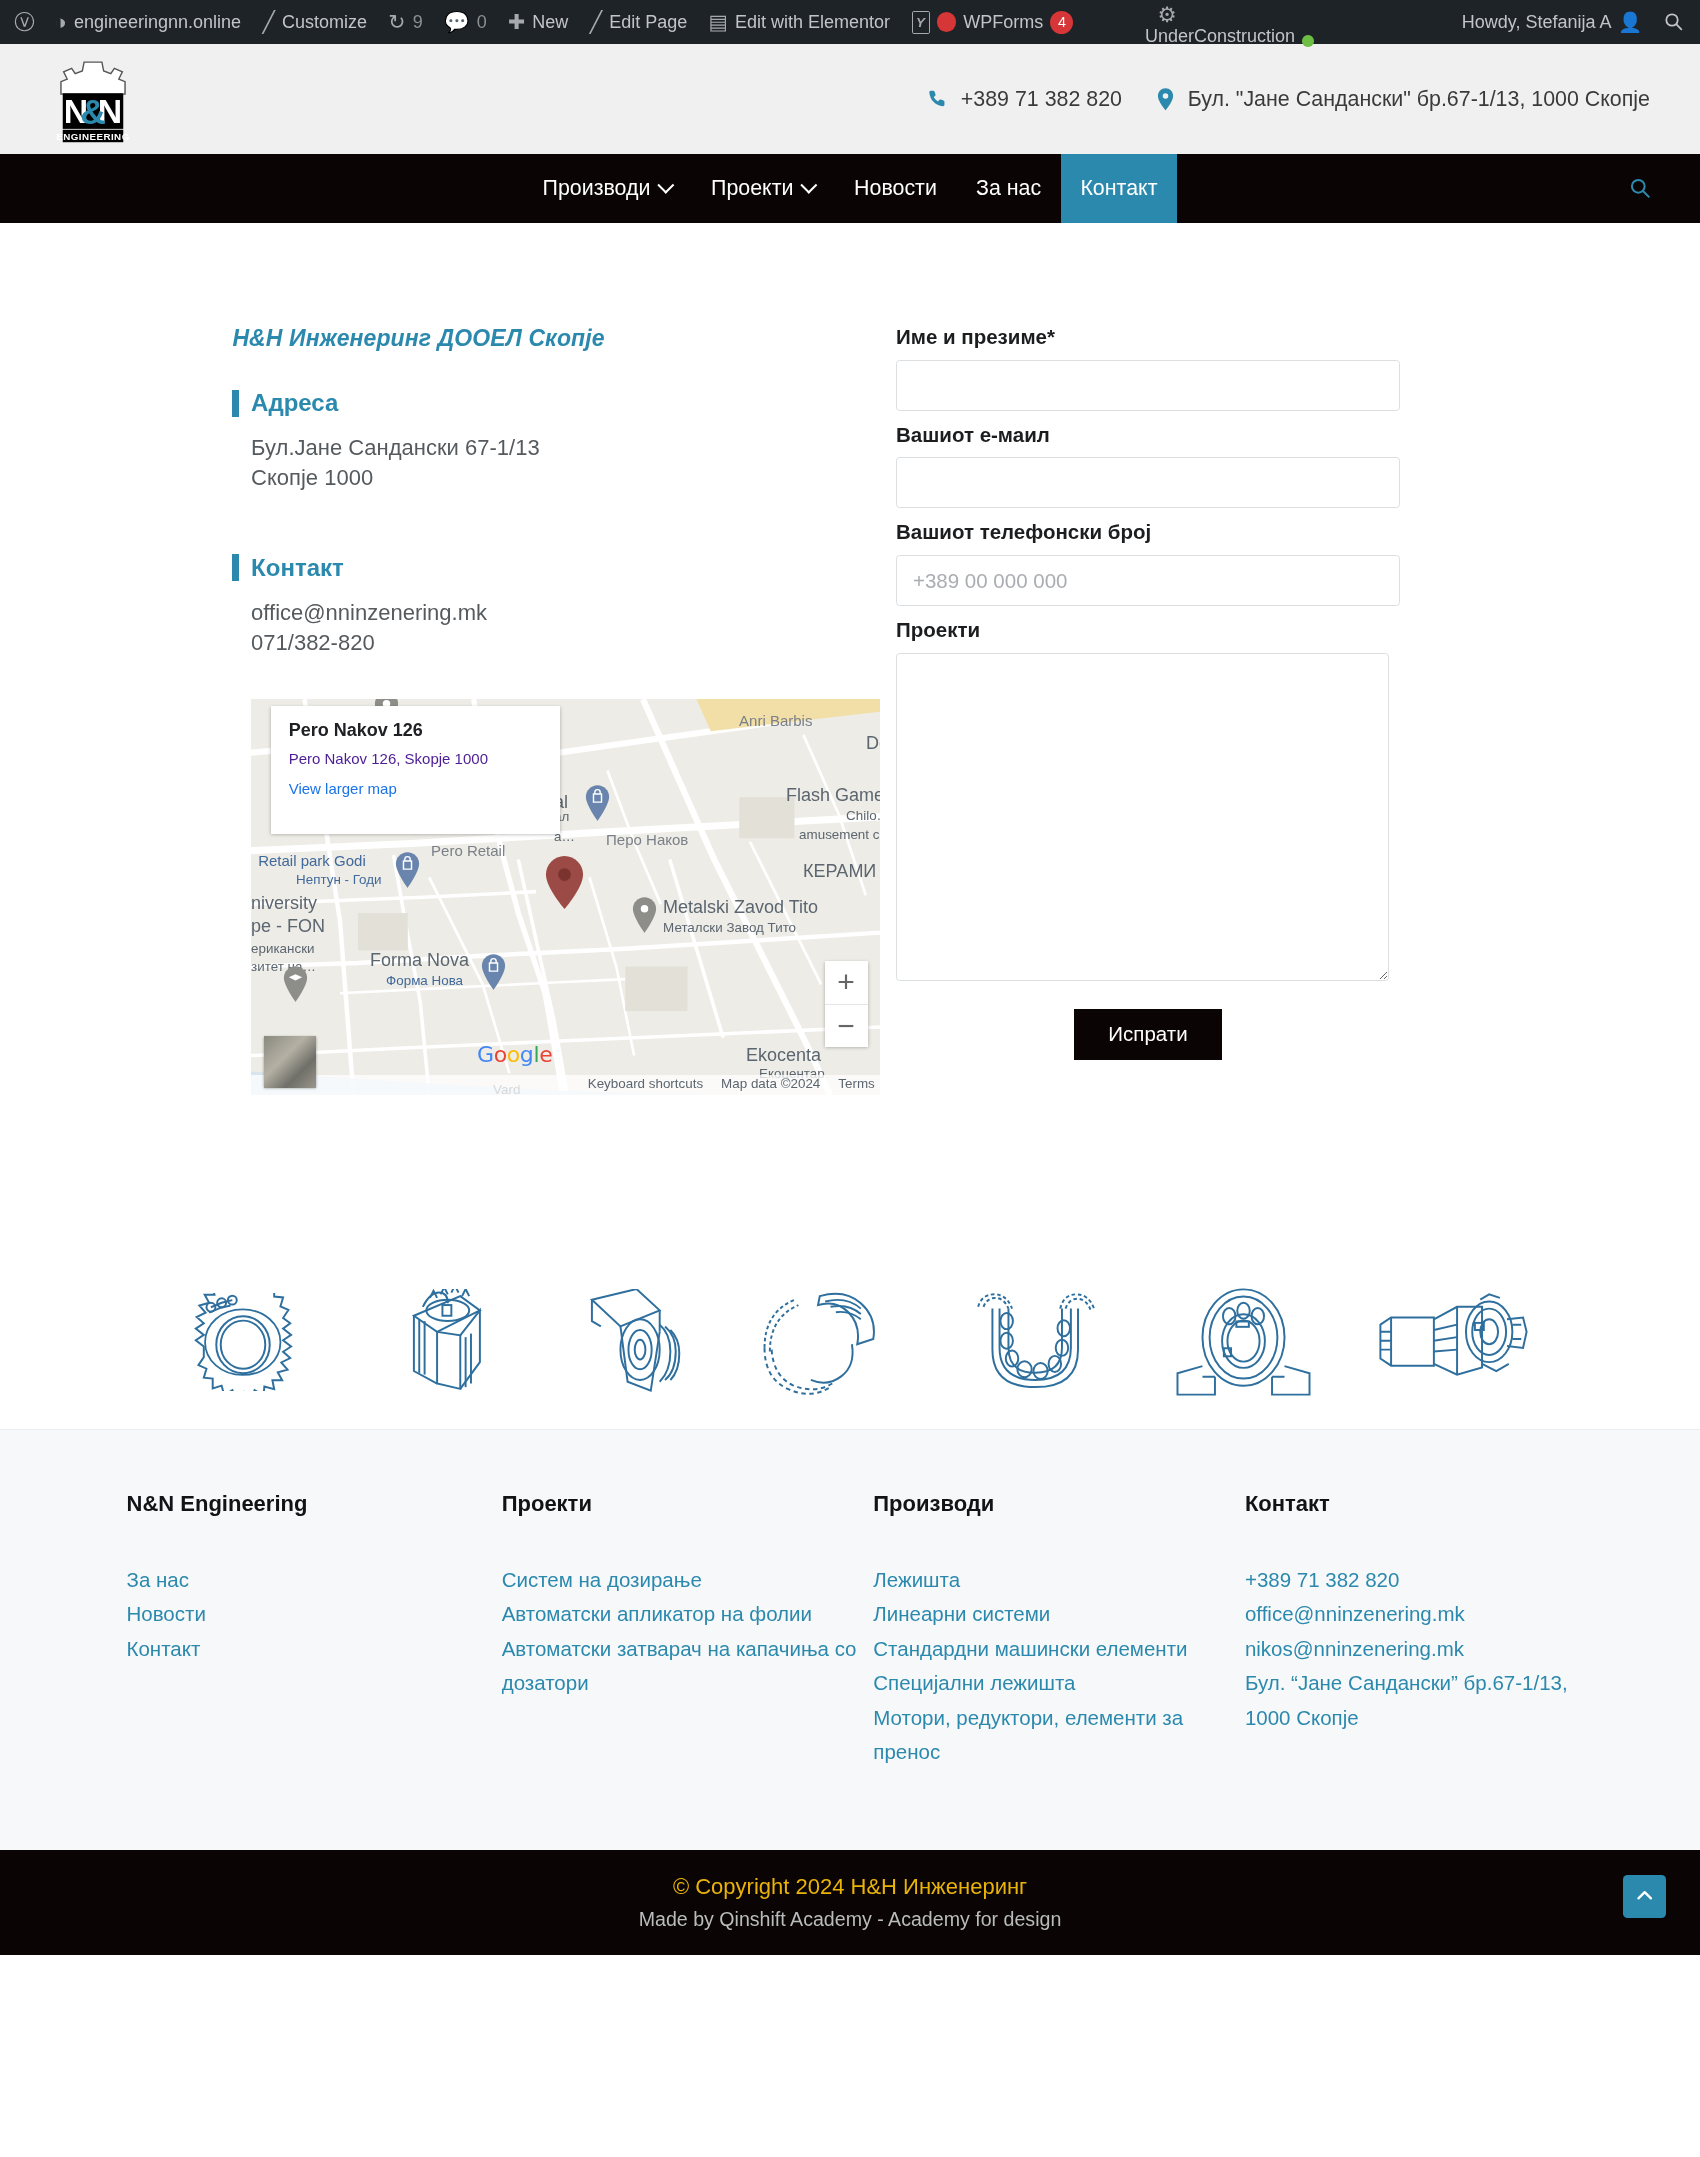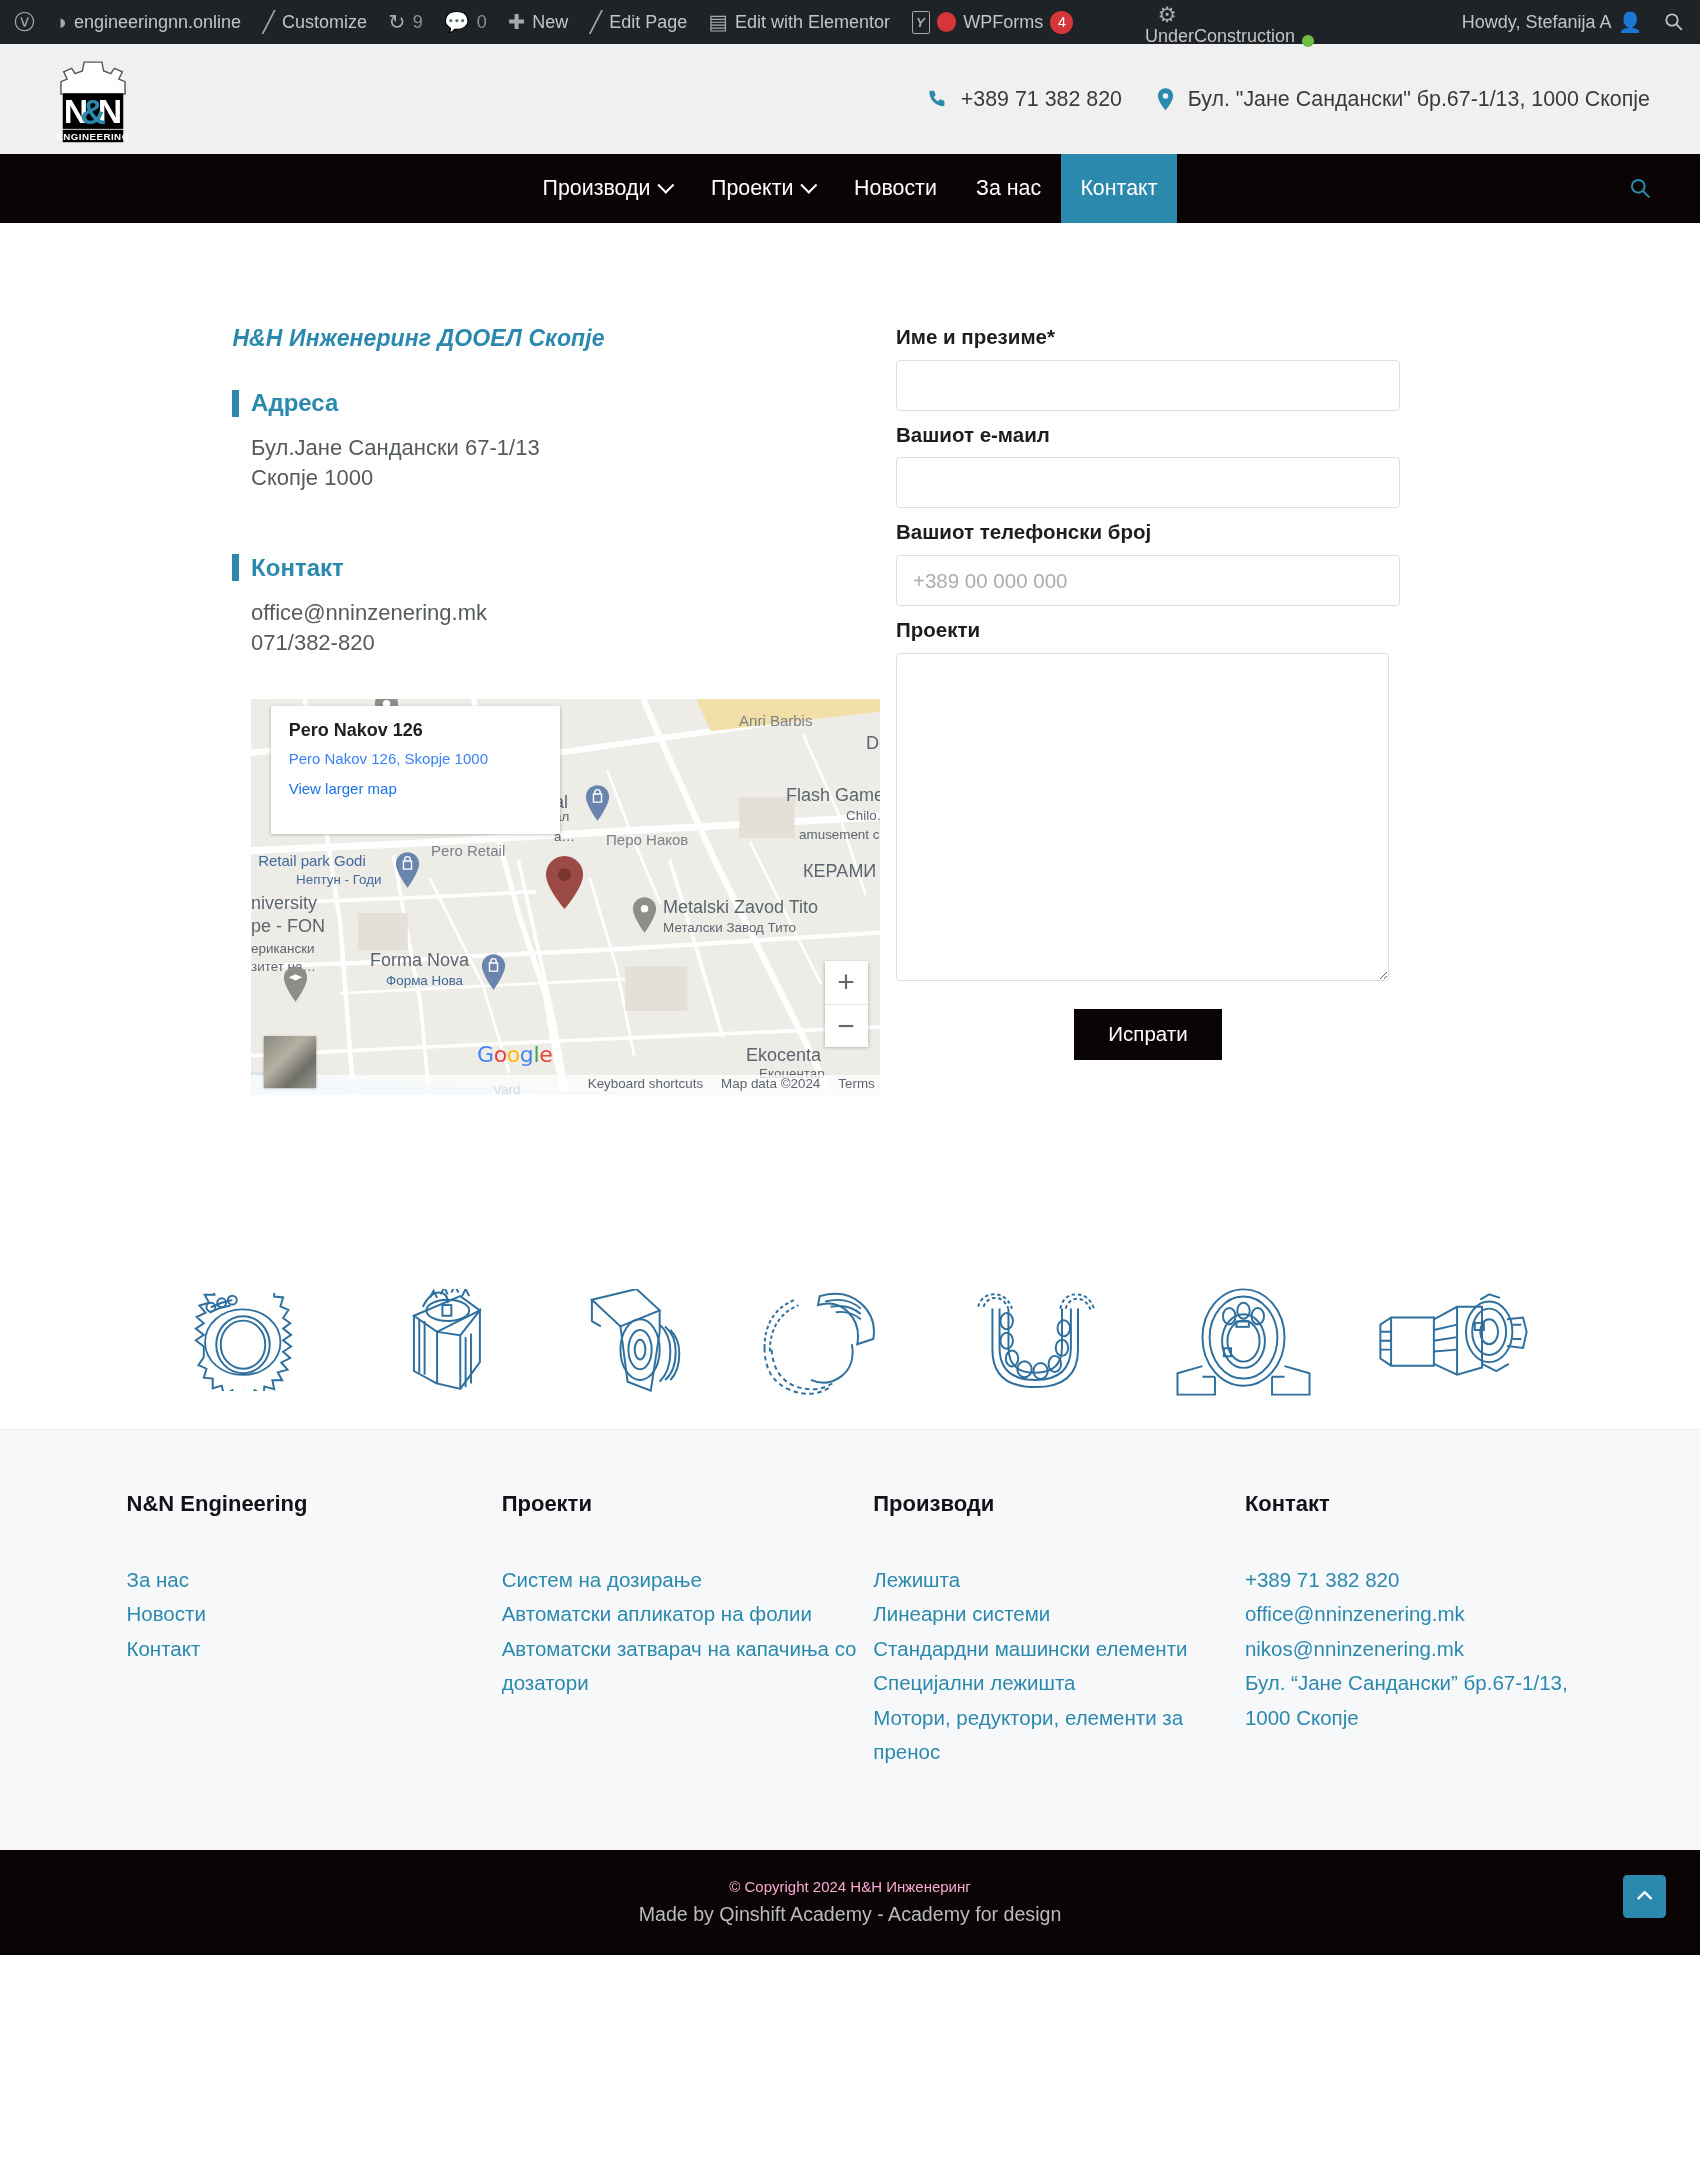--- a/index.html
+++ b/index.html
@@ -104,21 +104,21 @@
   .map-label.blue { color: #41699b; }
   .map-label.sub { font-size: 13.4px; }
   .map-label.grey { color: #7a8088; }
   .map-label.big { font-size: 18px; color: #5c6670; }
   .map-card {
     position: absolute; left: 19.6px; top: 7.1px; width: 289px; height: 128px;
     background: #fff; box-shadow: 0 0.9px 3.6px rgba(0,0,0,.3); padding: 14.3px 18px;
     z-index: 8;
   }
   .map-card .t { font-size: 18px; color: #202124; font-weight: 600; margin-bottom: 9px;}
-  .map-card .s { font-size: 15px; color: #3b82f6; margin-bottom: 12.5px;}
+  .map-card .s { font-size: 15px; color: #4c1d95; margin-bottom: 12.5px;}
   .map-card .l { font-size: 15px; color: #1a73e8; }
   .pin {
     position: absolute; width: 25px; height: 36px; z-index: 6;
   }
   .pin.red { width: 39px; height: 53px; }
   .map-zoom {
     position: absolute; right: 12.5px; bottom: 48px; width: 43px; height: 86px;
     background: #fff; box-shadow: 0 0.9px 3.6px rgba(0,0,0,.3); z-index: 9;
     display: flex; flex-direction: column;
   }
@@ -176,21 +176,21 @@
   .fcol:first-child { width: 419px; }
   .fcol h4 { font-size: 22px; color: #111317; font-weight: bold; margin-bottom: 46px; }
   .fcol a {
     display: block; color: #2b89ae; font-size: 20.5px; text-decoration: none;
     line-height: 1.68; max-width: 356px;
   }
   .bottombar {
     background: #0a0504; height: 105px; display: flex; flex-direction: column;
     align-items: center; justify-content: center; gap: 8px; position: relative;
   }
-  .bb1 { color: #f9a8d4; font-size: 15px; }
+  .bb1 { color: #eab308; font-size: 22px; }
   .bb2 { color: #b9bbbd; font-size: 19.6px; }
   .totop {
     position: absolute; right: 34px; top: 25px; width: 43px; height: 43px;
     background: #2b89ae; border-radius: 4.5px; display: flex; align-items: center;
     justify-content: center; cursor: pointer;
   }
 </style>
 </head>
 <body>
 

